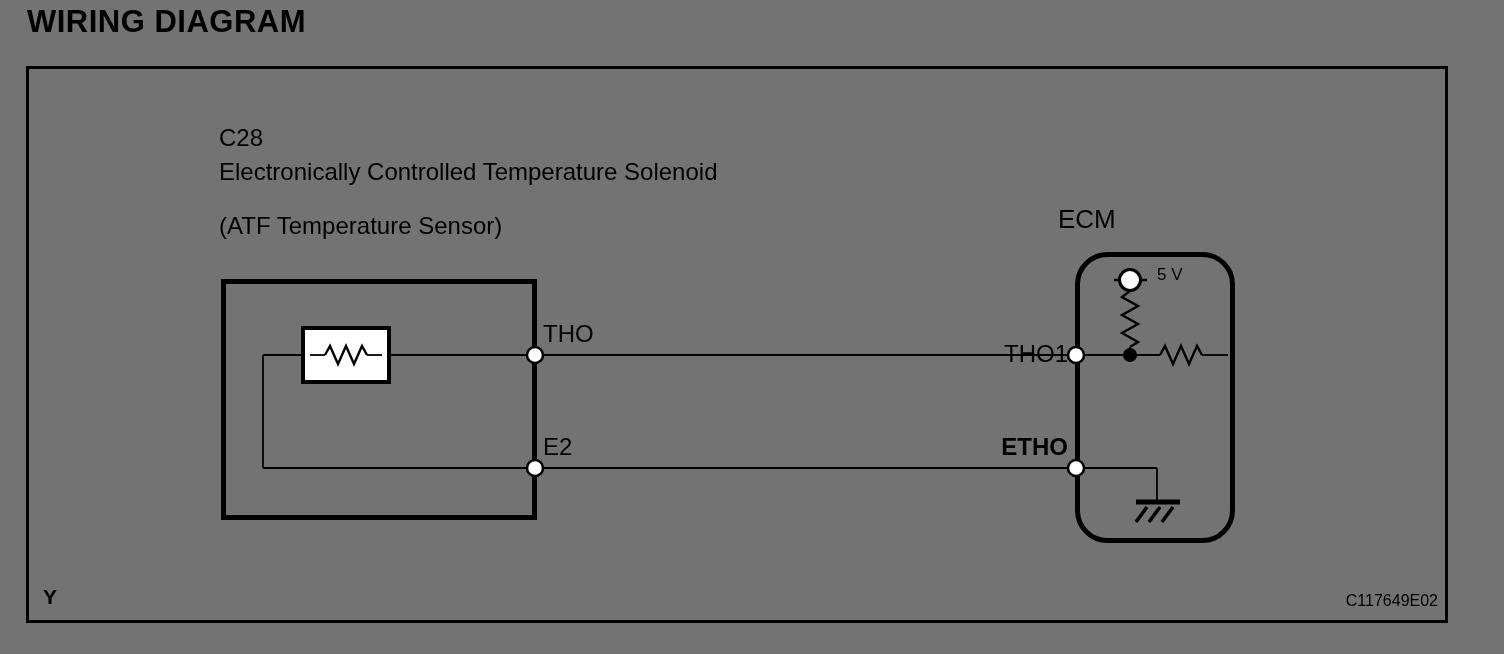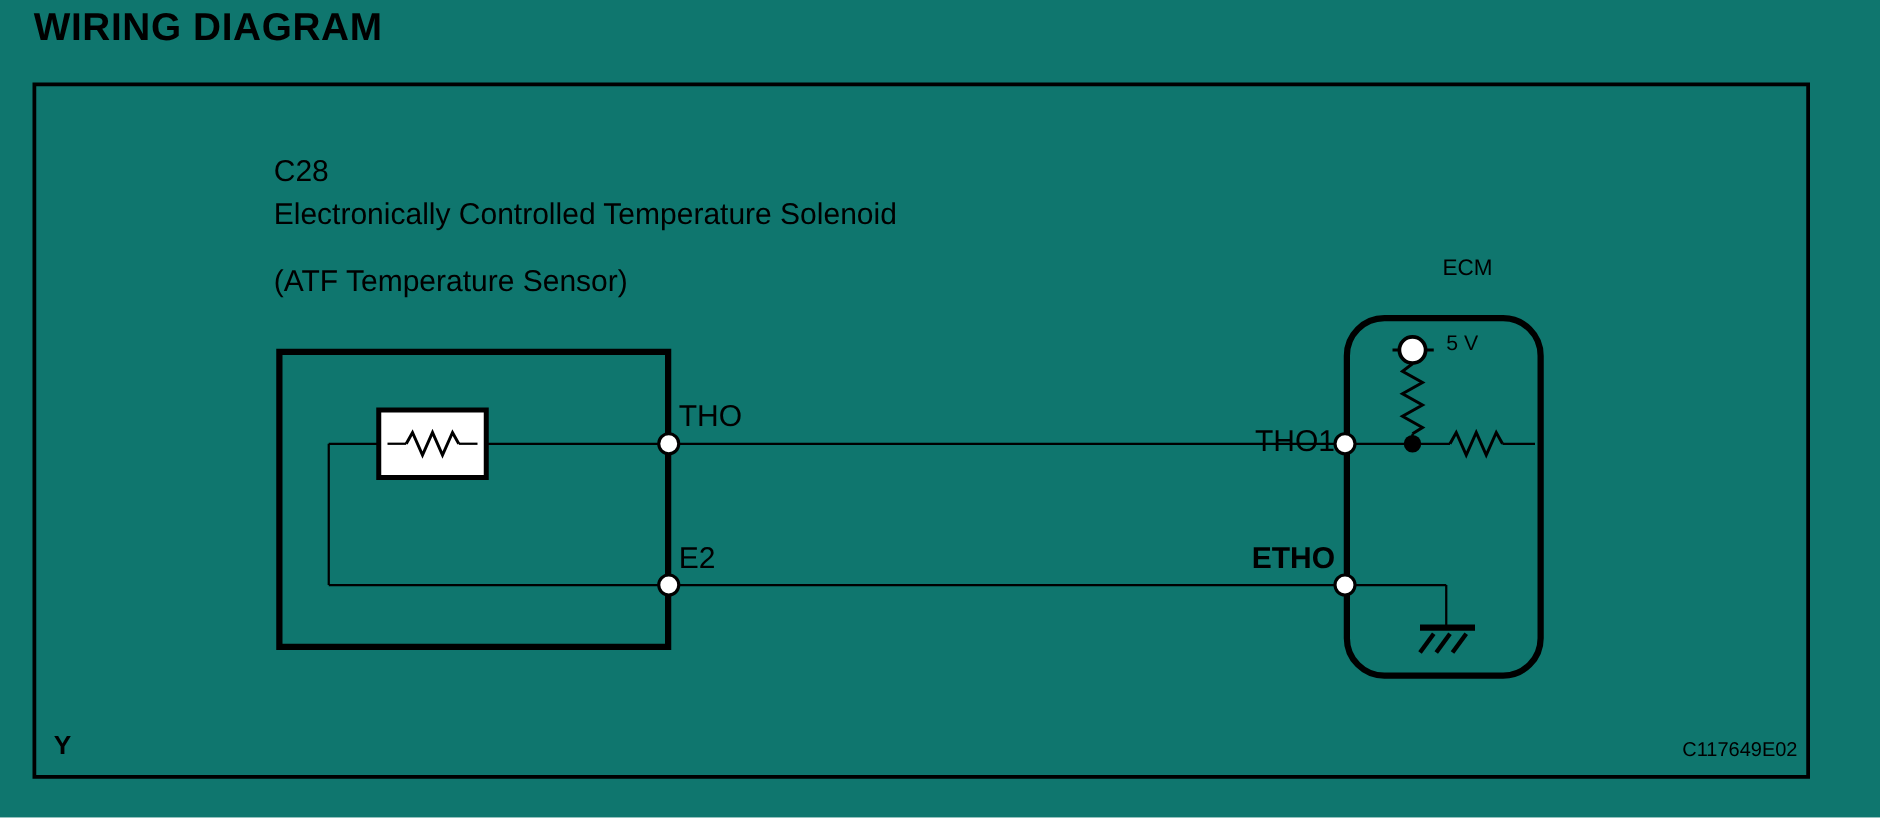--- a/index.html
+++ b/index.html
@@ -5,21 +5,21 @@
   html, body {
     margin: 0;
     padding: 0;
     background: #ffffff;
     font-family: "Liberation Sans", sans-serif;
   }
   .page {
     position: relative;
     width: 1504px;
     height: 654px;
-    background: #0f766e;
+    background: #737373;
     overflow: hidden;
   }
   .abs { position: absolute; white-space: nowrap; }
   .page-title {
     left: 27px;
     top: 4px;
     font-size: 31px;
     font-weight: bold;
     color: #000;
     letter-spacing: 0.5px;
@@ -29,21 +29,21 @@
     top: 66px;
     width: 1422px;
     height: 557px;
     border: 3px solid #000;
     box-sizing: border-box;
   }
   .lbl { color: #000; font-size: 24px; }
   .lbl-c28        { left: 219px; top: 124px; }
   .lbl-name       { left: 219px; top: 158px; }
   .lbl-atf        { left: 219px; top: 212px; }
-  .lbl-ecm        { left: 1154px; top: 204px; font-size: 18px; }
+  .lbl-ecm        { left: 1058px; top: 204px; font-size: 26px; }
   .lbl-5v         { left: 1157px; top: 265px; font-size: 17px; }
   .lbl-tho        { left: 543px; top: 320px; text-align: center; }
   .lbl-e2         { left: 543px; top: 433px; }
   .lbl-tho1       { left: 950px; width: 118px; top: 320px; text-align: right; margin-top: 20px; }
   .lbl-etho       { left: 950px; width: 118px; top: 433px; text-align: right; font-weight: bold; }
   .lbl-y          { left: 43px; top: 585px; font-size: 21px; font-weight: bold; }
   .lbl-code       { left: 1238px; width: 200px; top: 592px; text-align: right; font-size: 16px; }
   svg.diagram-layer {
     position: absolute;
     left: 0;

